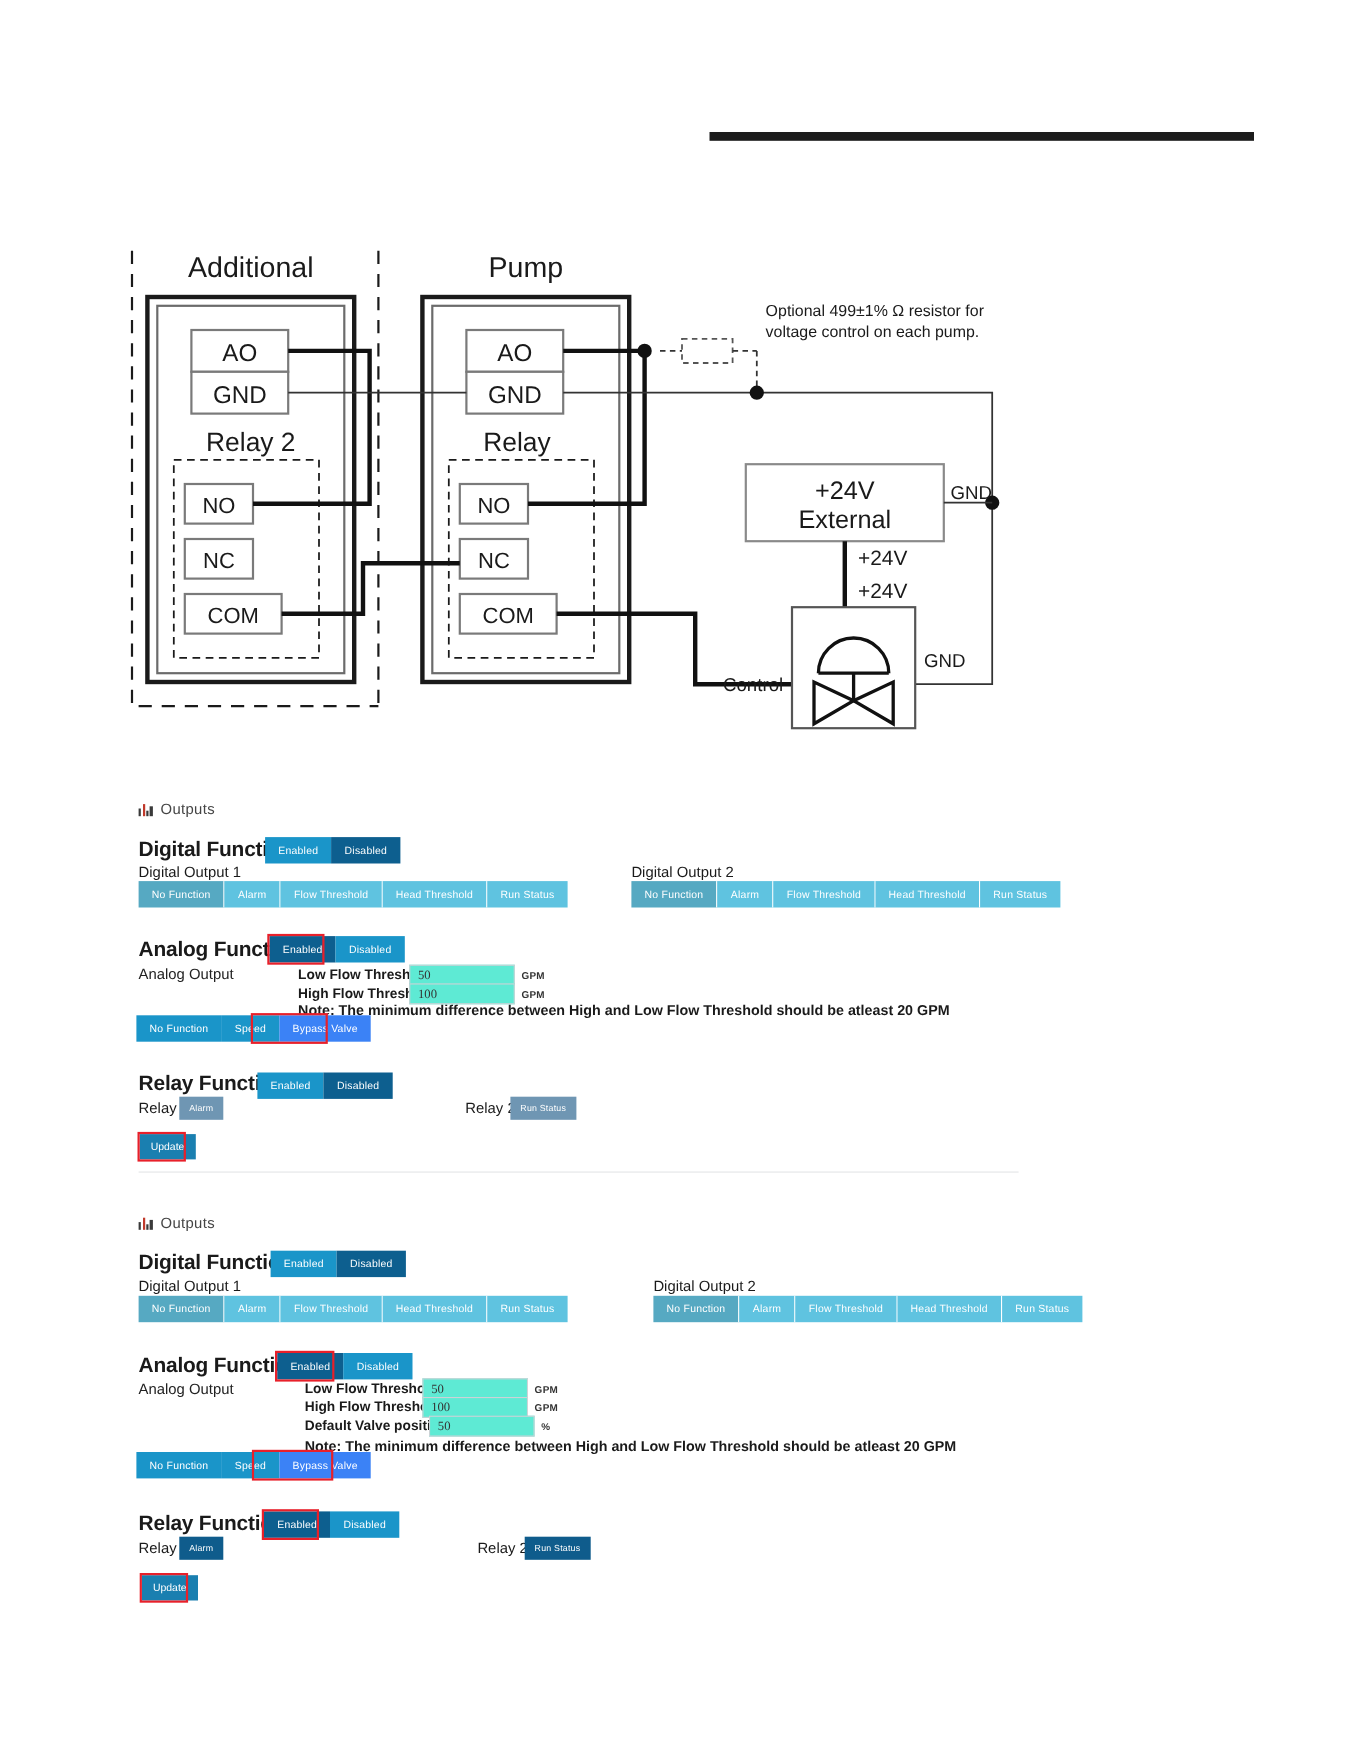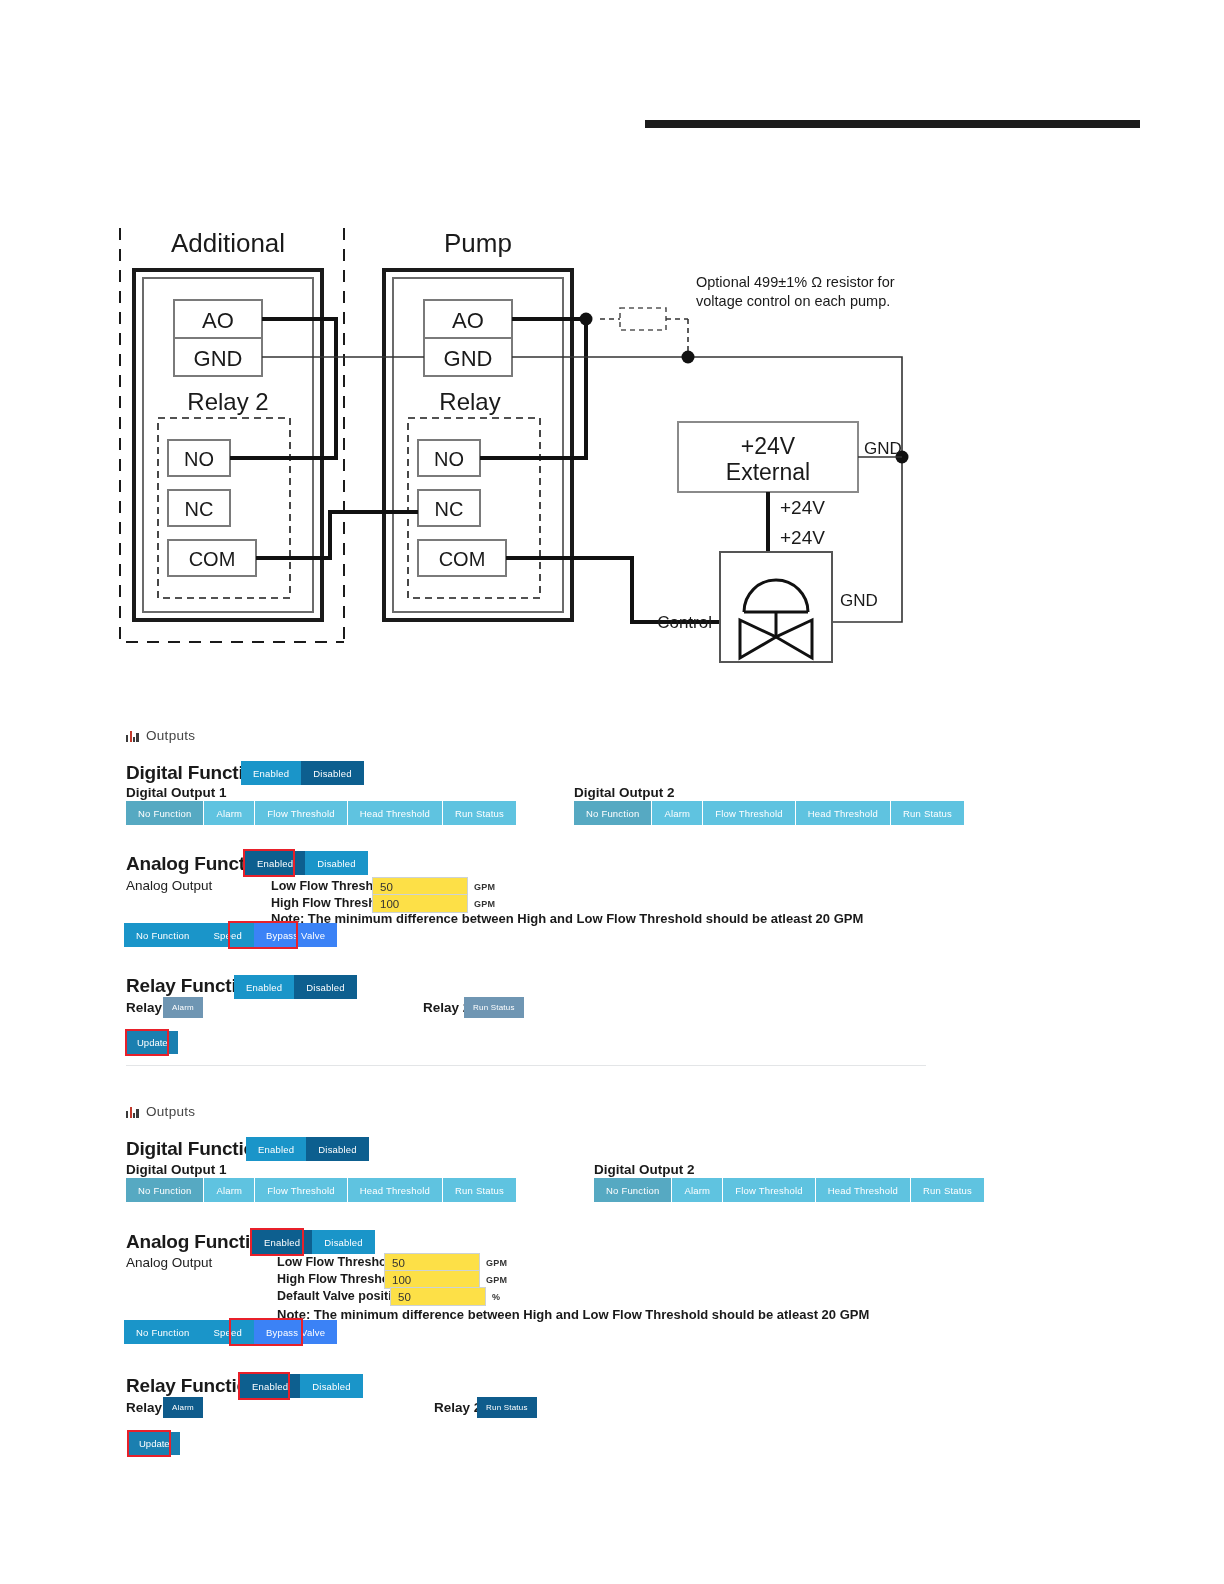--- a/index.html
+++ b/index.html
@@ -28,21 +28,21 @@
   .outputs-head .bar-icon i:nth-child(1){left:0;height:7px;}
   .outputs-head .bar-icon i:nth-child(2){left:3.5px;height:11px;background:#c0392b;}
   .outputs-head .bar-icon i:nth-child(3){left:7px;height:5px;}
   .outputs-head .bar-icon i:nth-child(4){left:10.4px;height:9px;}
 
   .sec-title{
     position:absolute;font-size:19px;font-weight:bold;color:#1a1a1a;
     letter-spacing:-.2px;white-space:nowrap;
   }
   .sub-label{
-    position:absolute;font-size:13.5px;font-weight:bold;color:#1a1a1a;white-space:nowrap;
+    position:absolute;font-size:13.5px;font-weight:normal;color:#1a1a1a;white-space:nowrap;
   }
   .plain-label{
     position:absolute;font-size:13.5px;color:#222;white-space:nowrap;
   }
 
   
   .toggle{position:absolute;display:flex;height:36px;}
   .toggle .seg{
     display:flex;align-items:center;justify-content:center;
     font-size:9.5px;color:#ffffff;padding:0 12px;height:24px;
@@ -85,23 +85,23 @@
     font-size:9.5px;color:#ffffff;background:#1a7fb0;height:23px;padding:0 10px;
     white-space:nowrap;box-sizing:border-box;
   }
 
   
   .hl{position:absolute;border:2.5px solid #e8202a;box-sizing:border-box;pointer-events:none;}
 
   
   .thr-label{position:absolute;font-size:12.5px;font-weight:bold;color:#1a1a1a;white-space:nowrap;}
   .thr-input{
-    position:absolute;height:19px;background:#fde047;border:1px solid #ccd2d6;
+    position:absolute;height:19px;background:#5eead4;border:1px solid #ccd2d6;
     box-sizing:border-box;display:flex;align-items:center;
-    font-size:11.5px;color:#333;padding-left:7px;
+    font-size:11.5px;color:#333;padding-left:7px;font-family:Liberation Serif, serif;
   }
   .thr-unit{position:absolute;font-size:9px;font-weight:bold;color:#333;letter-spacing:.3px;}
   .note{position:absolute;font-size:13px;font-weight:bold;color:#1a1a1a;white-space:nowrap;}
 
   .divider{position:absolute;height:1px;background:#e3e5e7;}
 </style>
 </head>
 <body>
 
 <div class="page">

